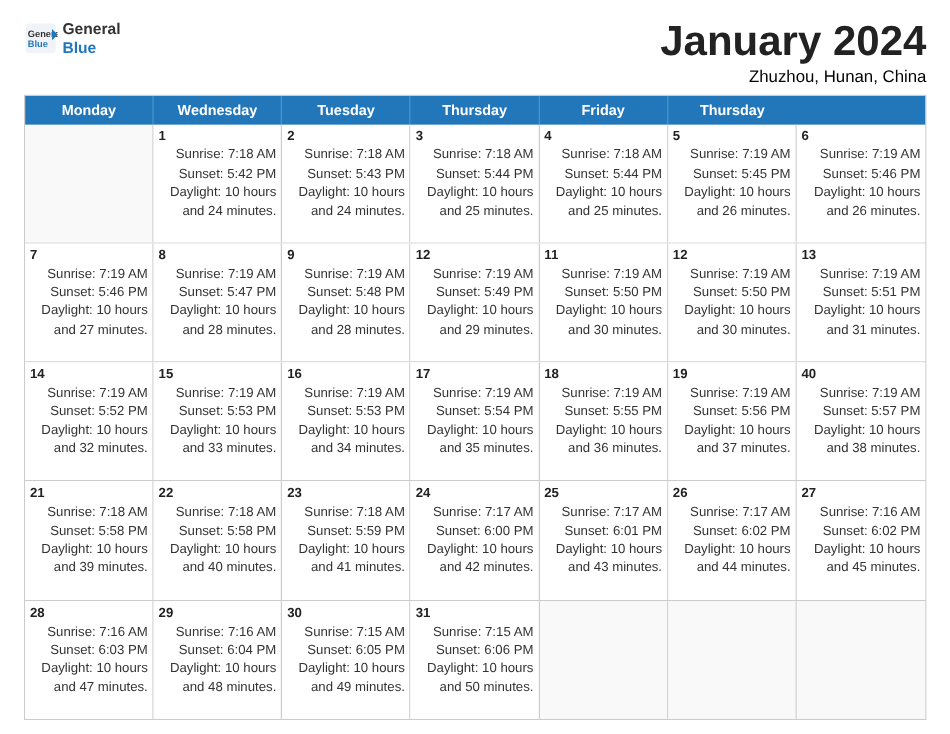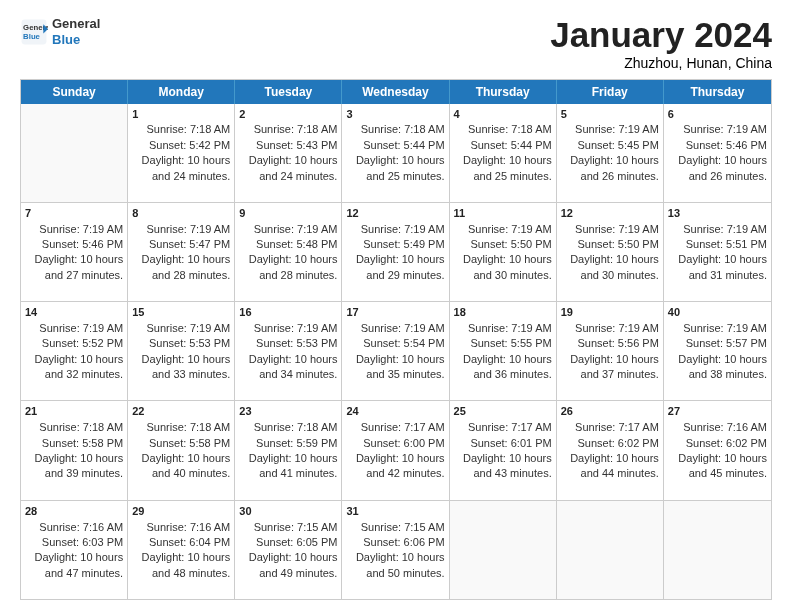--- a/index.html
+++ b/index.html
@@ -127,24 +127,23 @@
       </div>
     </div>
     <div class="title-block">
       <div class="main-title">January 2024</div>
       <div class="sub-title">Zhuzhou, Hunan, China</div>
     </div>
   </div>
 
   <div class="calendar">
     <div class="cal-header">
-    <div class="cal-header-cell">Sunday</div>
         <div class="cal-header-cell">Monday</div>
+        <div class="cal-header-cell">Wednesday</div>
         <div class="cal-header-cell">Tuesday</div>
-        <div class="cal-header-cell">Wednesday</div>
         <div class="cal-header-cell">Thursday</div>
         <div class="cal-header-cell">Friday</div>
         <div class="cal-header-cell">Thursday</div>
       </div>
     <div class="cal-body">
     <div class="cal-row">
           <div class="cal-cell empty"></div>
           <div class="cal-cell">
             <span class="day-num">1</span>
             <div class="cell-text">Sunrise: 7:18 AM<br>Sunset: 5:42 PM<br>Daylight: 10 hours<br>and 24 minutes.</div>

